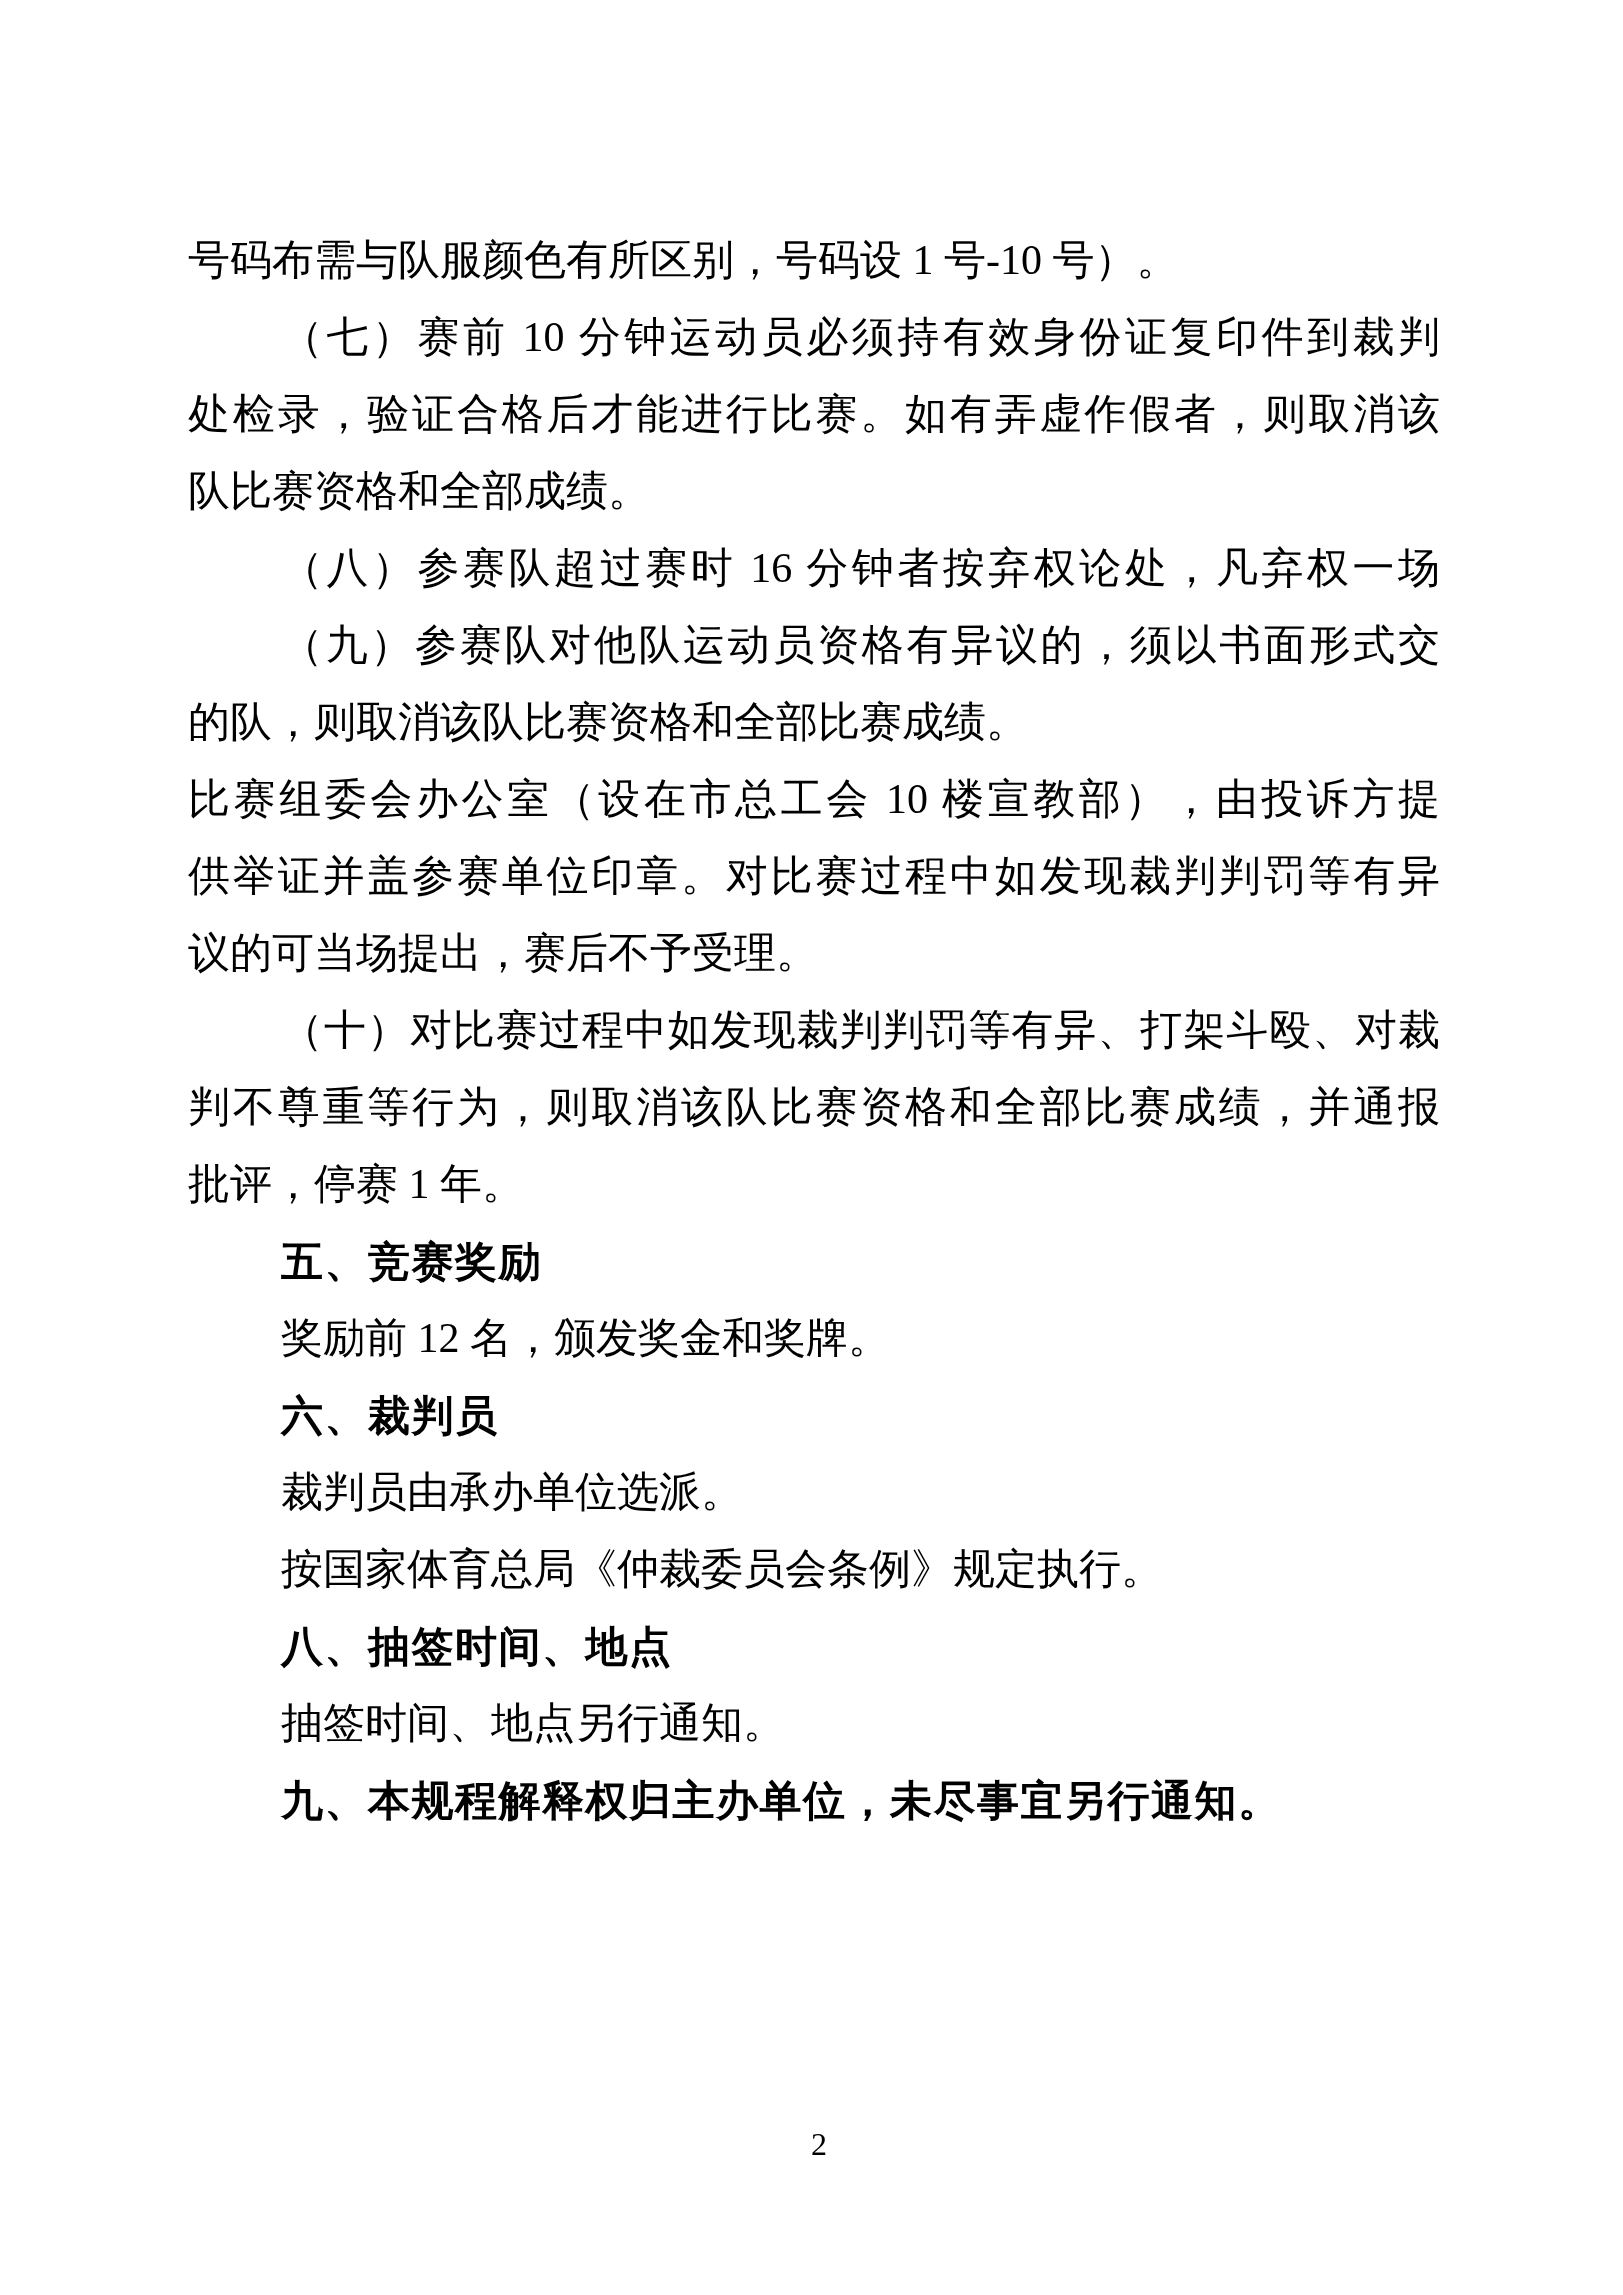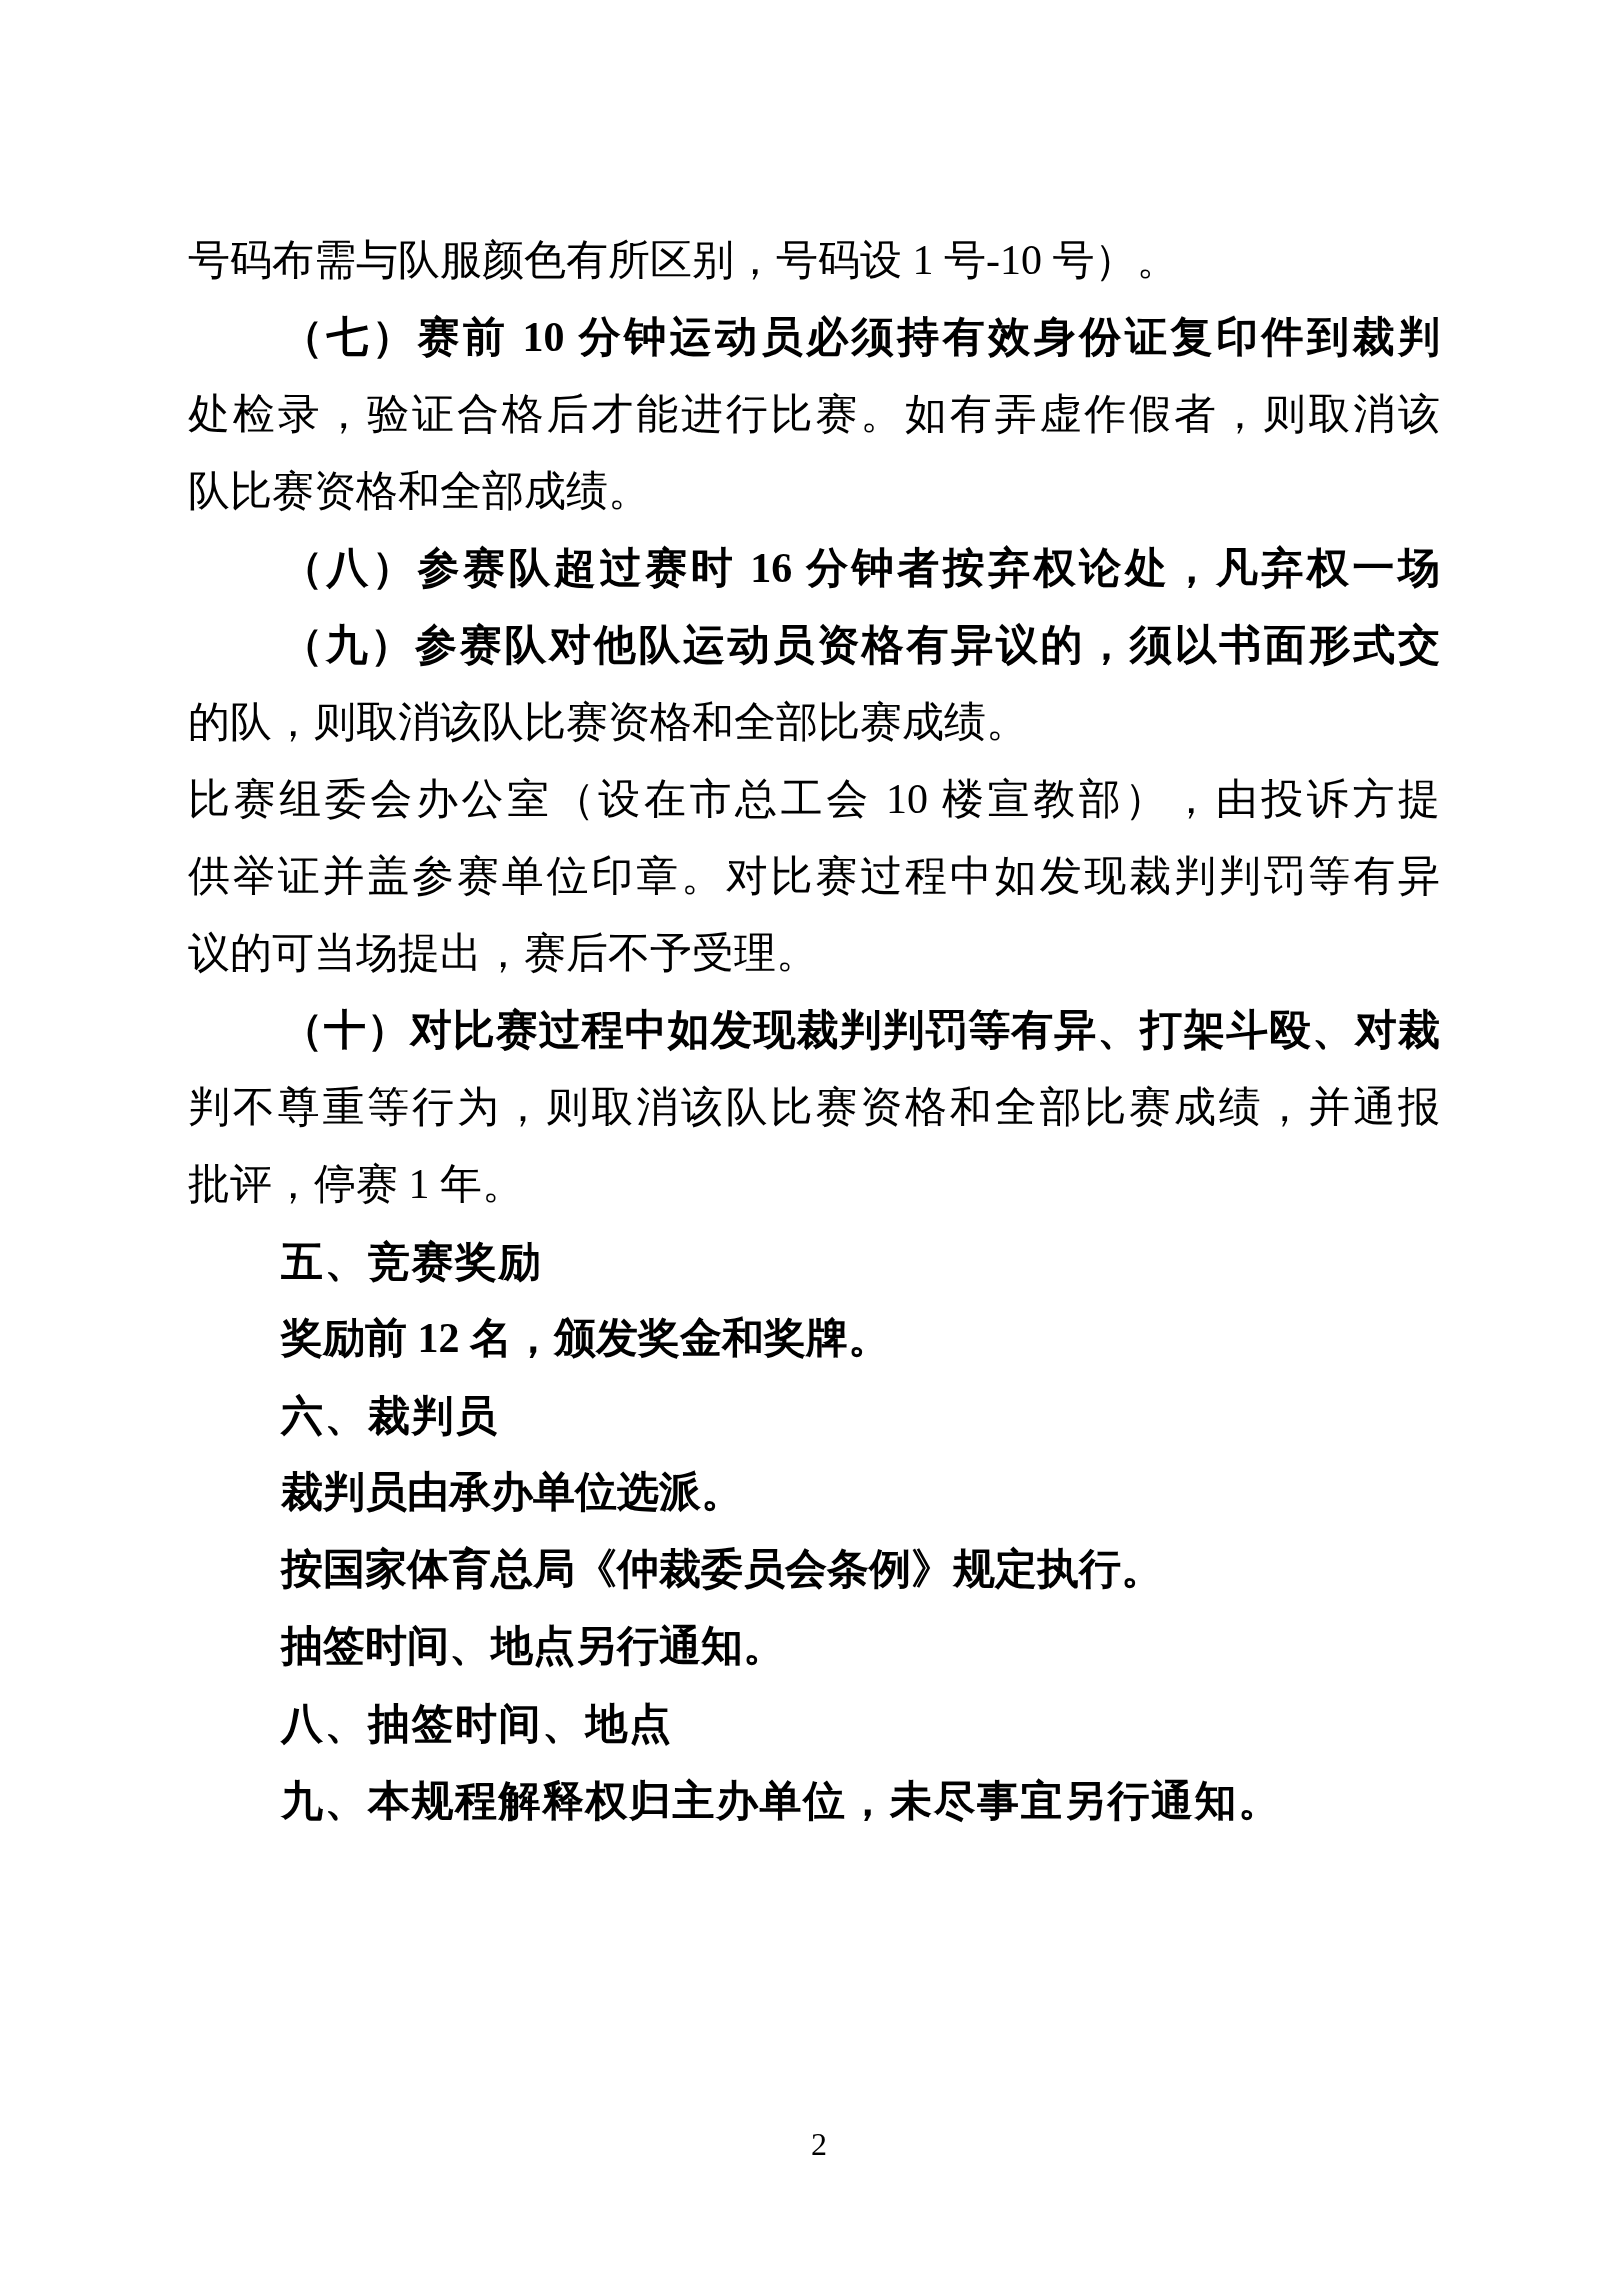--- a/index.html
+++ b/index.html
@@ -30,21 +30,20 @@
   .line {
     white-space: nowrap;
   }
   .line.fill {
     white-space: normal;
     text-align: justify;
     text-align-last: justify;
   }
   .line.indent {
     text-indent: 93px;
-    font-weight: bold;
   }
   .line.heading {
     font-family: "Liberation Sans", "DejaVu Sans", sans-serif;
     font-weight: 700;
     letter-spacing: 1.5px;
   }
   .footer {
     position: absolute;
     left: 0;
     top: 2126px;
@@ -72,19 +71,19 @@
     <div class="line fill">供举证并盖参赛单位印章。对比赛过程中如发现裁判判罚等有异</div>
     <div class="line">议的可当场提出，赛后不予受理。</div>
     <div class="line indent fill">（十）对比赛过程中如发现裁判判罚等有异、打架斗殴、对裁</div>
     <div class="line fill">判不尊重等行为，则取消该队比赛资格和全部比赛成绩，并通报</div>
     <div class="line">批评，停赛 1 年。</div>
     <div class="line heading indent">五、竞赛奖励</div>
     <div class="line indent">奖励前 12 名，颁发奖金和奖牌。</div>
     <div class="line heading indent">六、裁判员</div>
     <div class="line indent">裁判员由承办单位选派。</div>
     <div class="line indent">按国家体育总局《仲裁委员会条例》规定执行。</div>
+    <div class="line heading indent">八、抽签时间、地点</div>
     <div class="line indent">抽签时间、地点另行通知。</div>
-    <div class="line heading indent">八、抽签时间、地点</div>
     <div class="line heading indent">九、本规程解释权归主办单位，未尽事宜另行通知。</div>
   </div>
   <div class="footer">2</div>
 </div>
 
 
 </body></html>

